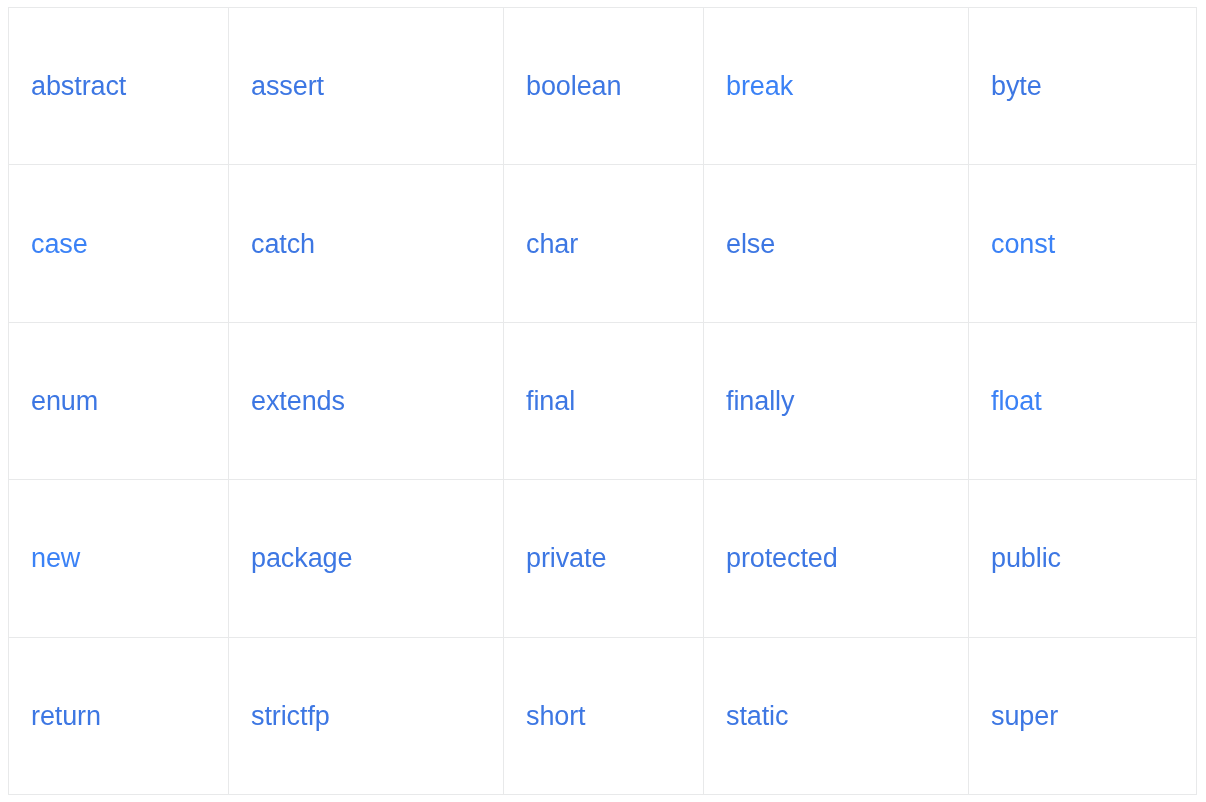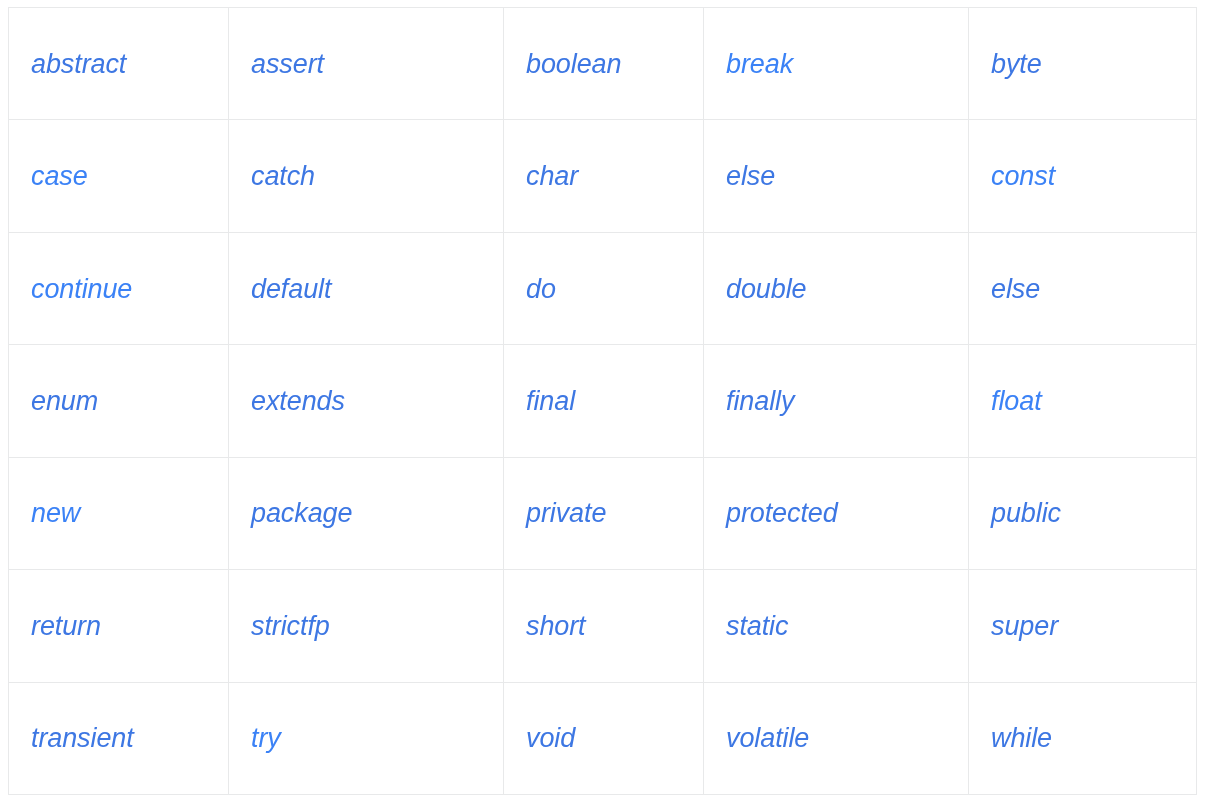--- a/index.html
+++ b/index.html
@@ -25,21 +25,20 @@
     box-sizing: border-box;
   }
 
   table.kw-table {
     border-collapse: collapse;
     table-layout: fixed;
     width: 1188px;
     height: 788px;
     border: 1px solid #e3e4e6;
     background: #ffffff;
-    font-style: italic;
   }
 
   table.kw-table col.c0 { width: 220px; }
   table.kw-table col.c1 { width: 275px; }
   table.kw-table col.c2 { width: 200px; }
   table.kw-table col.c3 { width: 265px; }
   table.kw-table col.c4 { width: 228px; }
 
   table.kw-table td {
     border: 1px solid #e8e9ea;
@@ -89,49 +88,35 @@
           <td class="kw-link"><span class="kw">byte</span></td>
         </tr>
         <tr>
           <td class="kw-plain"><span class="kw">case</span></td>
           <td class="kw-link"><span class="kw">catch</span></td>
           <td class="kw-link"><span class="kw">char</span></td>
           <td class="kw-link"><span class="kw">else</span></td>
           <td class="kw-plain"><span class="kw">const</span></td>
         </tr>
         <tr>
-          <td class="kw-plain"><span class="kw">continue</span></td>
-          <td class="kw-link"><span class="kw">default</span></td>
-          <td class="kw-link"><span class="kw">do</span></td>
-          <td class="kw-link"><span class="kw">double</span></td>
-          <td class="kw-link"><span class="kw">else</span></td>
-        </tr>
-        <tr>
           <td class="kw-link"><span class="kw">enum</span></td>
           <td class="kw-link"><span class="kw">extends</span></td>
           <td class="kw-link"><span class="kw">final</span></td>
           <td class="kw-link"><span class="kw">finally</span></td>
           <td class="kw-plain"><span class="kw">float</span></td>
         </tr>
         <tr>
           <td class="kw-plain"><span class="kw">new</span></td>
           <td class="kw-link"><span class="kw">package</span></td>
           <td class="kw-link"><span class="kw">private</span></td>
           <td class="kw-link"><span class="kw">protected</span></td>
           <td class="kw-link"><span class="kw">public</span></td>
         </tr>
         <tr>
           <td class="kw-link"><span class="kw">return</span></td>
           <td class="kw-link"><span class="kw">strictfp</span></td>
           <td class="kw-link"><span class="kw">short</span></td>
           <td class="kw-link"><span class="kw">static</span></td>
           <td class="kw-link"><span class="kw">super</span></td>
         </tr>
-        <tr>
-          <td class="kw-link"><span class="kw">transient</span></td>
-          <td class="kw-plain"><span class="kw">try</span></td>
-          <td class="kw-link"><span class="kw">void</span></td>
-          <td class="kw-link"><span class="kw">volatile</span></td>
-          <td class="kw-link"><span class="kw">while</span></td>
-        </tr>
       </tbody>
   </table>
 </div>
 
 </body></html>

